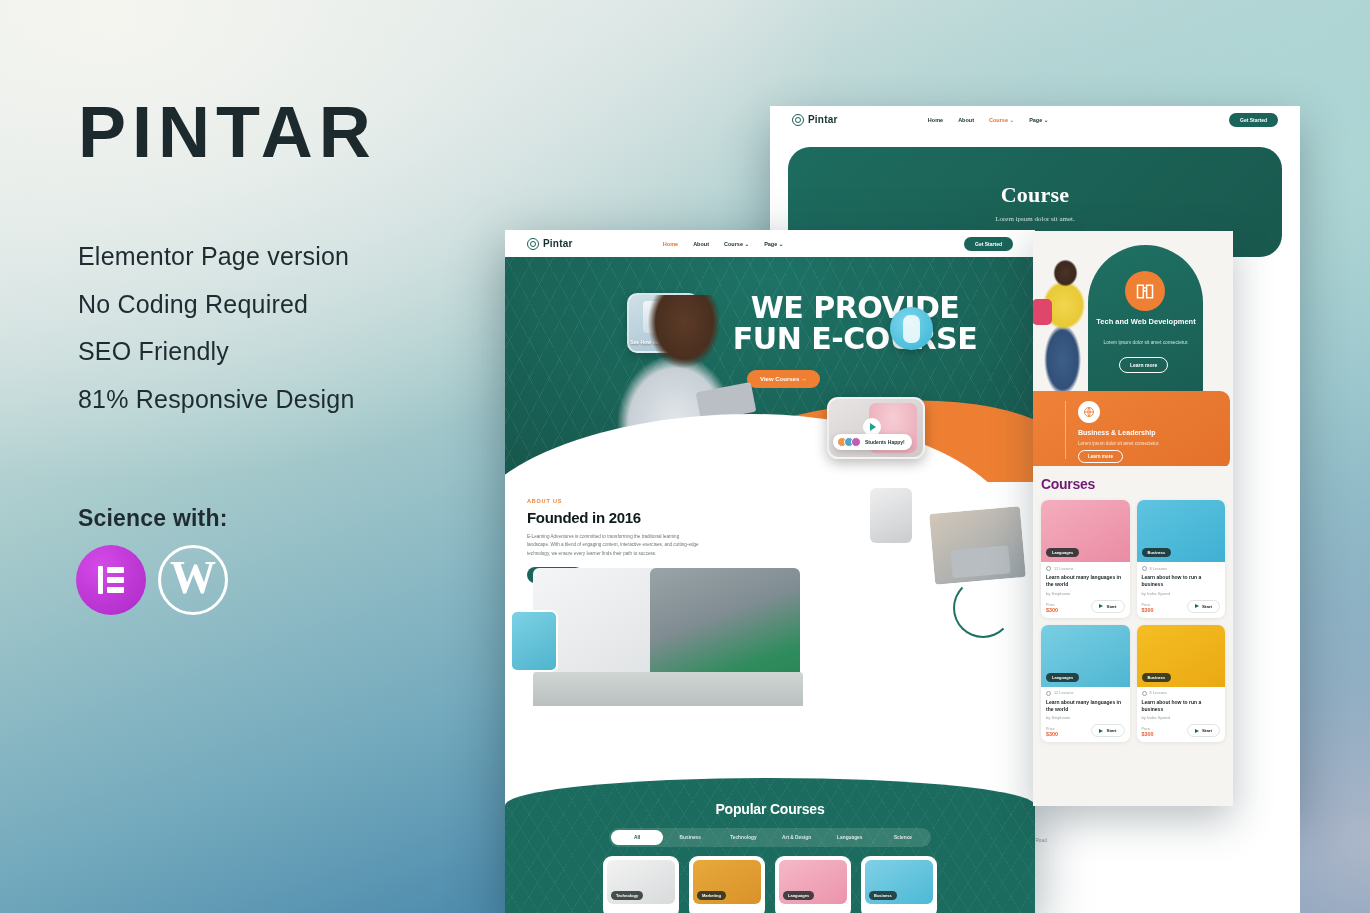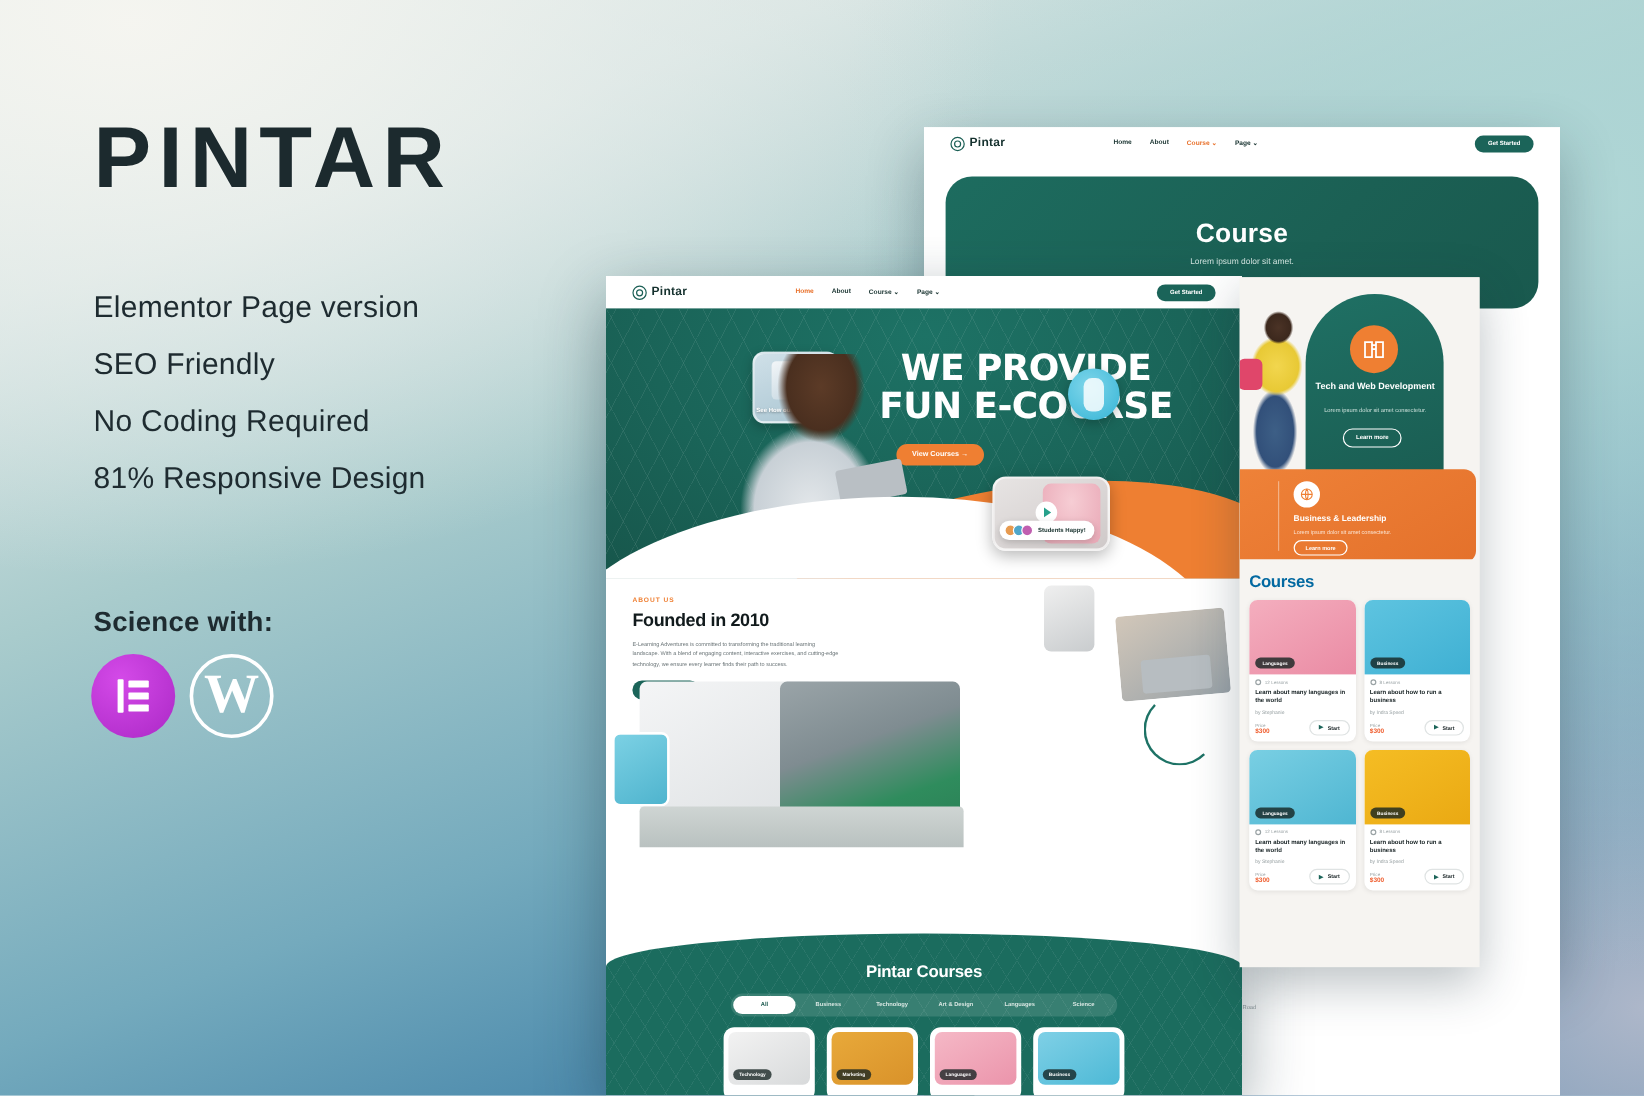--- a/index.html
+++ b/index.html
@@ -65,21 +65,21 @@
   .wlogo-txt { font-size:10px; font-weight:bold; color:#15312e; letter-spacing:0.2px; }
   .wnav-links { display:flex; gap:15px; margin-left:auto; margin-right:auto; }
   .wnav-links a { font-size:5.5px; font-weight:bold; color:#17322f; text-decoration:none; white-space:nowrap; }
   .wnav-links a.active { color:#e8702a; }
   .wbtn-get {
     margin-left:auto; background:#1b6459; color:#fff; font-size:5px; font-weight:bold;
     padding:4px 11px; border-radius:20px; white-space:nowrap;
   }
 
   
-  .back-hero-wrap { padding:14px 18px; background:#fff; }
+  .back-hero-wrap { padding:14px 18px; background:#fff;font-family:Liberation Serif, serif; }
   .back-hero {
     height:110px; background:linear-gradient(135deg,#1d6c5f 0%,#1b6054 60%,#19594e 100%);
     border-radius:22px; display:flex; flex-direction:column;
     align-items:center; justify-content:center; gap:7px; position:relative; overflow:hidden;
   }
   .back-hero h2 { color:#fff; font-size:22px; font-weight:bold; letter-spacing:0.2px; }
   .back-hero p { color:#d4e7e2; font-size:7px; }
   .back-body { background:#fff; height:100%; }
 
   
@@ -235,21 +235,21 @@
   .rt-oicon {
     position:absolute; left:93px; top:10px; width:22px; height:22px; border-radius:50%;
     background:#fff; display:flex; align-items:center; justify-content:center;
   }
   .rt-oicon svg { width:12px; height:12px; }
   .rt-otitle { position:absolute; left:93px; top:38px; color:#fff; font-size:7px; font-weight:bold; white-space:nowrap; }
   .rt-osub { position:absolute; left:93px; top:50px; color:#fbe2cf; font-size:4.6px; }
   .rt-obtn { position:absolute; left:93px; top:59px; border:1px solid #fff; color:#fff; font-size:4.6px; font-weight:bold; padding:3px 9px; border-radius:12px; white-space:nowrap; }
 
   .rt-courses { background:#f6f4f1; padding:10px 8px 8px; }
-  .rt-courses h3 { font-size:14px; font-weight:bold; color:#0369a1; margin-bottom:8px; letter-spacing:-0.3px; }
+  .rt-courses h3 { font-size:14px; font-weight:bold; color:#701a75; margin-bottom:8px; letter-spacing:-0.3px; }
   .rt-grid { display:grid; grid-template-columns:1fr 1fr; gap:7px; }
   .rt-ccard { background:#fff; border-radius:7px; overflow:hidden; box-shadow:0 1px 4px rgba(0,0,0,0.08); }
   .rt-ccard .thumb { height:62px; position:relative; }
   .rt-ccard .tag { position:absolute; left:5px; bottom:5px; background:rgba(20,35,33,0.8); color:#fff; font-size:4px; font-weight:bold; padding:2px 6px; border-radius:9px; }
   .rt-ccard .body { padding:4px 5px 5px; }
   .rt-lessons { display:flex; align-items:center; gap:3px; color:#9aa3a5; font-size:3.8px; margin-bottom:3px; }
   .rt-lessons .dotic { width:5px; height:5px; border-radius:50%; border:0.8px solid #9aa3a5; }
   .rt-ctitle { font-size:5px; font-weight:bold; color:#162123; line-height:1.45; }
   .rt-cauthor { font-size:4.2px; color:#98a1a3; margin-top:2px; }
   .rt-cfoot { display:flex; align-items:flex-end; justify-content:space-between; margin-top:4px; }
@@ -269,22 +269,22 @@
   .foot-col li { list-style:none; font-size:4.8px; color:#99a2a4; line-height:2.05; }
   .foot-teal { position:absolute; left:0; top:0; width:42px; height:133px; background:#1b6459; }
 </style>
 </head>
 <body>
 
 <div class="left-panel">
   <div class="brand-title">PINTAR</div>
   <ul class="feature-list">
     <li>Elementor Page version</li>
+    <li>No Coding Required</li>
     <li>SEO Friendly</li>
-    <li>No Coding Required</li>
     <li>81% Responsive Design</li>
   </ul>
 </div>
 
 <div class="created-label">Science with:</div>
 <div class="logo-row">
   <div class="logo-circle logo-elementor">
     <div class="el-mark">
       <div class="el-bar"></div>
       <div class="el-stack">
@@ -526,35 +526,35 @@
             <i></i>
           </div>
         <span>Students Happy!</span>
       </div>
     </div>
     <div class="fr-whitecurve"></div>
   </div>
 
   <div class="fr-about">
     <div class="kicker">ABOUT US</div>
-    <h3>Founded in 2010</h3>
+    <h3>Founded in 2016</h3>
     <p>E-Learning Adventures is committed to transforming the traditional learning landscape. With a blend of engaging content, interactive exercises, and cutting-edge technology, we ensure every learner finds their path to success.</p>
     <div class="fr-learn">Learn more →</div>
     <div class="ab-img ab-standgirl"></div>
     <div class="ab-img ab-kidlap"></div>
     <div class="ab-ring"></div>
     <div class="ab-img ab-board"></div>
     <div class="ab-img ab-greenlady"></div>
     <div class="ab-img ab-bluekid"></div>
     <div class="ab-desk"></div>
   </div>
 
   <div class="fr-pop">
     <div class="net"></div>
-    <h3>Pintar Courses</h3>
+    <h3>Popular Courses</h3>
     <div class="fr-tabs">
       <div class="active">All</div>
       <div>Business</div>
       <div>Technology</div>
       <div>Art &amp; Design</div>
       <div>Languages</div>
       <div>Science</div>
     </div>
     <div class="fr-cards">
       <div class="fr-card c1">

